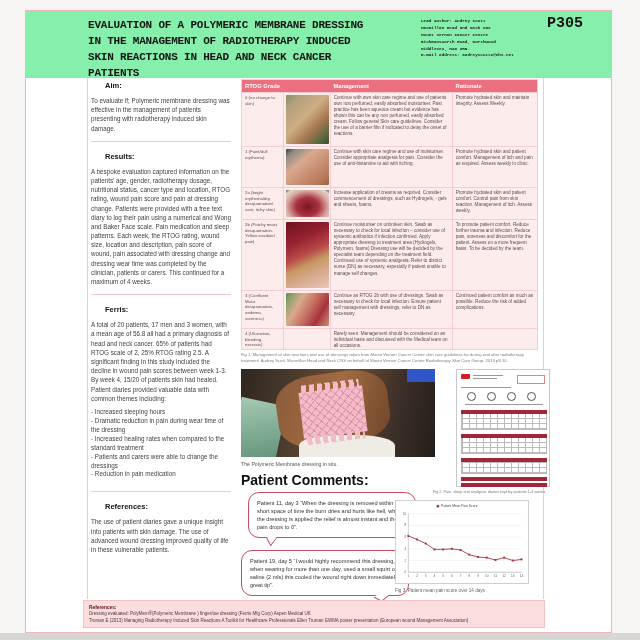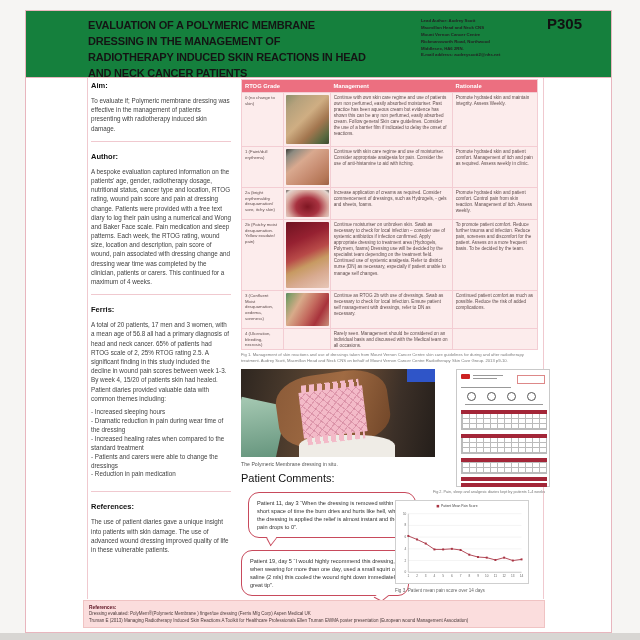--- a/index.html
+++ b/index.html
@@ -9,30 +9,30 @@
     --rule-pink:#f0c9cf;
     --maroon:#a32638;
     --bubble-red:#c84a5c;
     --line-color:#a93443;
     --dressing:#f3bac8;
   }
   *{margin:0;padding:0;box-sizing:border-box;}
   body{width:640px;height:640px;position:relative;background:#f6f5f3;font-family:"Liberation Sans",sans-serif;overflow:hidden;}
   .bottom-band{position:absolute;left:0;top:633px;width:640px;height:7px;background:#d8d6d3;}
   .poster{position:absolute;left:25px;top:10px;width:587px;height:623px;background:#fff;border:1px solid var(--border-pink);}
-  .header{position:absolute;left:0;top:0;width:585px;height:67px;border-bottom:1px solid var(--border-pink);background:#15803d;}
+  .header{position:absolute;left:0;top:0;width:585px;height:67px;border-bottom:1px solid var(--border-pink);background:#86efac;font-family:Liberation Mono, monospace;}
   .title{position:absolute;left:62px;top:7px;width:278px;font-size:11px;font-weight:bold;letter-spacing:-0.2px;line-height:1.45;color:#141414;text-transform:uppercase;}
   .authors{position:absolute;left:395px;top:7px;width:100px;font-size:4.3px;font-weight:bold;line-height:1.6;color:#222;}
   .poster-code{position:absolute;left:521px;top:4px;font-size:15px;font-weight:bold;color:#111;}
   .vrule{position:absolute;top:67px;width:1px;height:521px;background:var(--rule-pink);}
   .vrule.left{left:61px;} .vrule.right{left:517px;}
 
   
   .leftcol{position:absolute;left:65px;top:70px;width:140px;color:#3f3f3f;}
-  .sec-h{font-size:7.5px;font-weight:bold;color:#111;margin-bottom:6px;}
+  .sec-h{font-size:7.5px;font-weight:bold;color:#111;margin-bottom:6px;margin-left:14px;}
   .sec-b{font-size:6.3px;line-height:1.46;margin-bottom:8px;}
   .divider{height:1px;background:var(--rule-pink);margin:6px 0 10px 0;}
   .bullets{list-style:none;margin-top:5px;}
   .bullets li{font-size:6.3px;line-height:1.42;}
   .bullets li::before{content:"- ";}
 
   
   .rtog{position:absolute;left:215px;top:68px;width:297px;background:var(--row-bg);border:1px solid #f3cdd3;}
   .thead{display:flex;height:12px;background:var(--header-pink);color:#fff;font-size:5.8px;font-weight:bold;line-height:12px;}
   .th{padding-left:3px;}
@@ -60,21 +60,21 @@
   .situ .shirt{position:absolute;left:58px;bottom:-4px;width:96px;height:26px;background:#efece6;border-radius:40% 40% 0 0;}
   .situ .neck{position:absolute;left:36px;top:4px;width:112px;height:72px;background:linear-gradient(115deg,#8a5a38,#a06b43 50%,#6e4427);transform:rotate(-8deg);border-radius:34%;}
   .situ .dressing{position:absolute;left:60px;top:20px;width:64px;height:46px;background:
       repeating-linear-gradient(45deg,rgba(205,125,150,.55) 0 1px,transparent 1px 6px),
       repeating-linear-gradient(-45deg,rgba(205,125,150,.55) 0 1px,transparent 1px 6px),
       var(--dressing);
       transform:rotate(-7deg);}
   .situ .fr{position:absolute;left:3px;right:3px;height:8px;background:repeating-linear-gradient(90deg,var(--dressing) 0 5px,transparent 5px 8px);}
   .situ .fr.t{top:-7px;} .situ .fr.b{bottom:-7px;}
   .situ-caption{position:absolute;left:215px;top:450px;font-size:5.2px;color:#555;}
-  .comments-h{position:absolute;left:215px;top:461px;font-size:11px;font-weight:normal;color:#111;}
+  .comments-h{position:absolute;left:215px;top:461px;font-size:14px;font-weight:bold;color:#111;}
 
   .bubble{position:absolute;width:168px;background:#fff;border:1.3px solid var(--bubble-red);border-radius:11px;padding:6px 8px;font-size:5.6px;line-height:1.45;color:#333;}
   .bubble .tail{position:absolute;width:9px;height:9px;background:#fff;border-right:1.3px solid var(--bubble-red);border-bottom:1.3px solid var(--bubble-red);}
   .bubble1{left:222px;top:481px;}
   .bubble1 .tail{left:18px;bottom:-6px;transform:rotate(62deg) skewX(24deg);}
   .bubble2{left:215px;top:539px;}
   .bubble2 .tail{right:22px;bottom:-6px;transform:rotate(28deg) skewX(-24deg);}
 
   
   .form{position:absolute;left:430px;top:358px;width:94px;height:118px;background:#fff;border:1px solid #c9c9c9;}
@@ -116,21 +116,21 @@
     <div class="poster-code">P305</div>
   </div>
 
   <div class="vrule left"></div>
   <div class="vrule right"></div>
 
   <div class="leftcol">
     <div class="sec-h">Aim:</div>
     <div class="sec-b">To evaluate if; Polymeric membrane dressing was effective in the management of patients presenting with radiotherapy induced skin damage.</div>
     <div class="divider"></div>
-    <div class="sec-h">Author:</div>
+    <div class="sec-h">Results:</div>
     <div class="sec-b">A bespoke evaluation captured information on the patients’ age, gender, radiotherapy dosage, nutritional status, cancer type and location, RTOG rating, wound pain score and pain at dressing change. Patients were provided with a free text diary to log their pain using a numerical and Wong and Baker Face scale. Pain medication and sleep patterns. Each week, the RTOG rating, wound size, location and description, pain score of wound, pain associated with dressing change and dressing wear time was completed by the clinician, patients or carers. This continued for a maximum of 4 weeks.</div>
     <div class="divider"></div>
     <div class="sec-h">Ferris:</div>
     <div class="sec-b" style="margin-bottom:3px">A total of 20 patients, 17 men and 3 women, with a mean age of 56.8 all had a primary diagnosis of head and neck cancer. 65% of patients had RTOG scale of 2, 25% RTOG rating 2.5. A significant finding in this study included the decline in wound pain scores between week 1-3. By week 4, 15/20 of patients skin had healed. Patient diaries provided valuable data with common themes including:</div>
     <ul class="bullets">
         <li>Increased sleeping hours</li>
         <li>Dramatic reduction in pain during wear time of the dressing</li>
         <li>Increased healing rates when compared to the standard treatment</li>
         <li>Patients and carers were able to change the dressings</li>
         <li>Reduction in pain medication</li>

